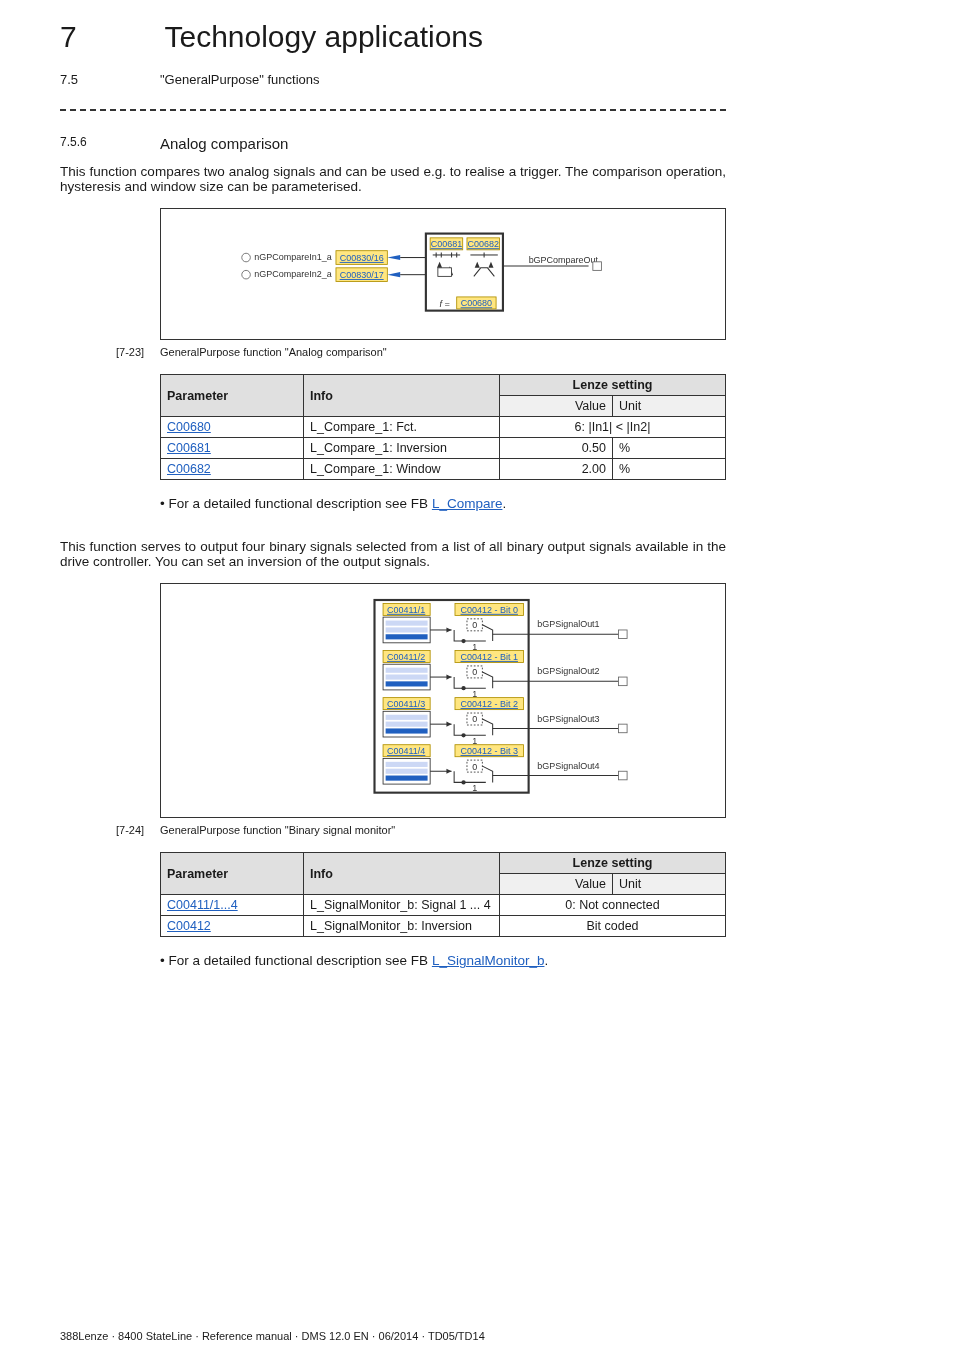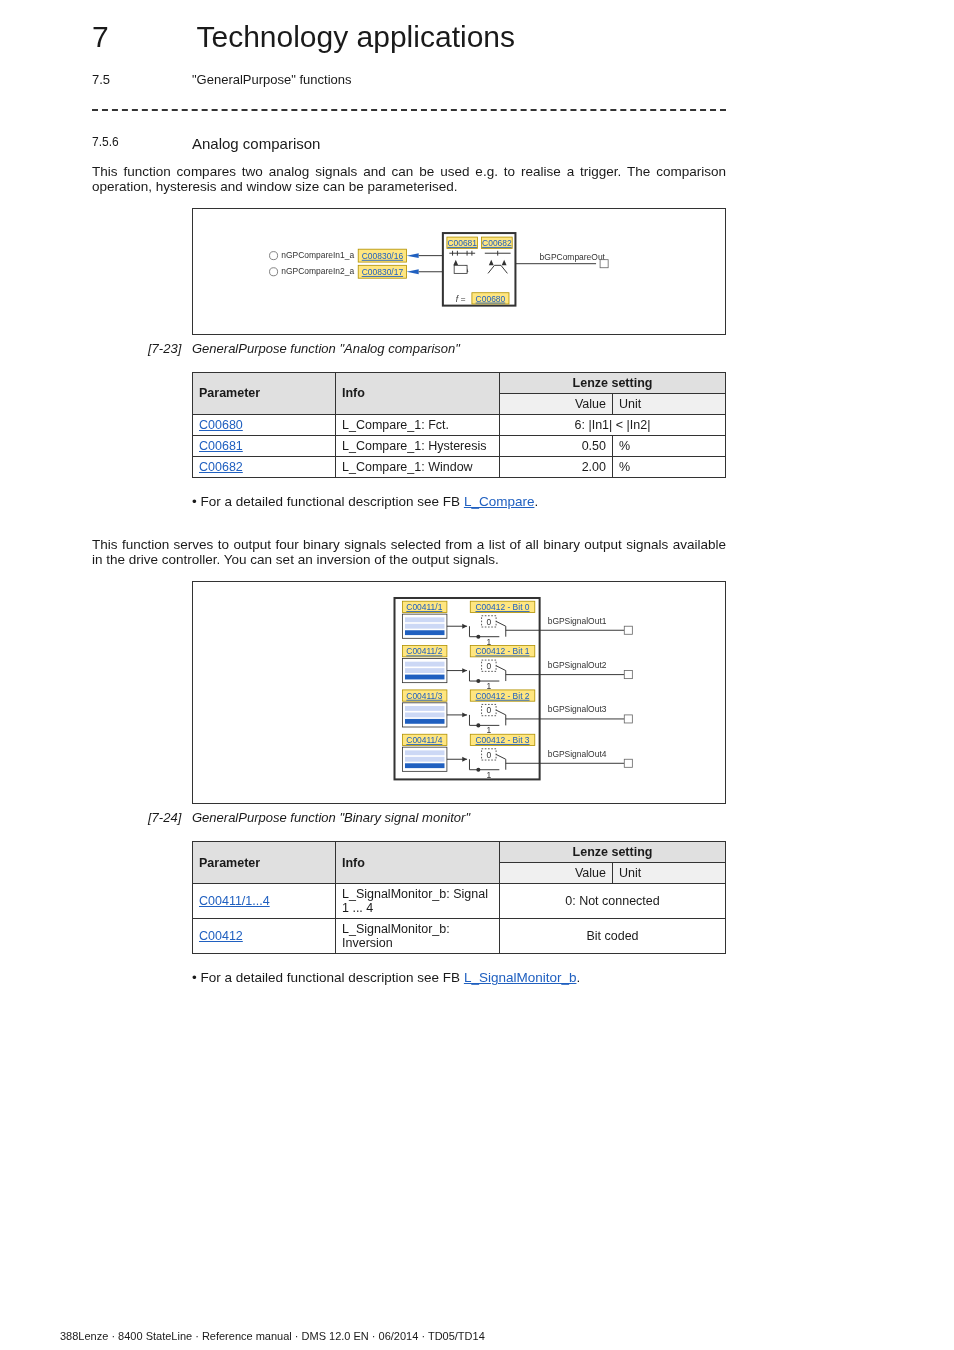--- a/index.html
+++ b/index.html
@@ -5,21 +5,21 @@
   body {
     margin: 0;
     font-family: "Segoe UI", Arial, sans-serif;
     background: #fff;
     color: #1a1a1a;
   }
   .page {
     width: 786px;
     min-height: 1350px;
     box-sizing: border-box;
-    padding: 20px 60px 30px 92px;
+    padding: 20px 60px 30px 60px;
     position: relative;
   }
   .chapter-num {
     font-size: 30px;
     font-weight: 400;
     display: inline-block;
     width: 100px;
   }
   .chapter-title {
     font-size: 30px;
@@ -60,23 +60,22 @@
     margin-bottom: 14px;
   }
   .figure-box {
     margin-left: 100px;
     border: 1px solid #333;
     padding: 16px 8px;
     margin-bottom: 6px;
   }
   .figure-caption {
     display: flex;
-    font-size: 13px;
+    font-size: 11px;
     margin-bottom: 16px;
-    font-style: italic;
   }
   .figure-caption .fc-num {
     width: 44px;
     margin-left: 56px;
   }
   .param-table {
     margin-left: 100px;
     border-collapse: collapse;
     width: calc(100% - 100px);
     font-size: 12.5px;
@@ -215,21 +214,21 @@
       </tr>
     </thead>
     <tbody>
       <tr>
         <td><span class="link">C00680</span></td>
         <td>L_Compare_1: Fct.</td>
         <td colspan="2" class="value" style="text-align:center">6: |In1| &lt; |In2|</td>
       </tr>
       <tr>
         <td><span class="link">C00681</span></td>
-        <td>L_Compare_1: Hysteresis</td>
+        <td>L_Compare_1: Inversion</td>
         <td class="value">0.50</td>
         <td>%</td>
       </tr>
       <tr>
         <td><span class="link">C00682</span></td>
         <td>L_Compare_1: Window</td>
         <td class="value">2.00</td>
         <td>%</td>
       </tr>
     </tbody>

